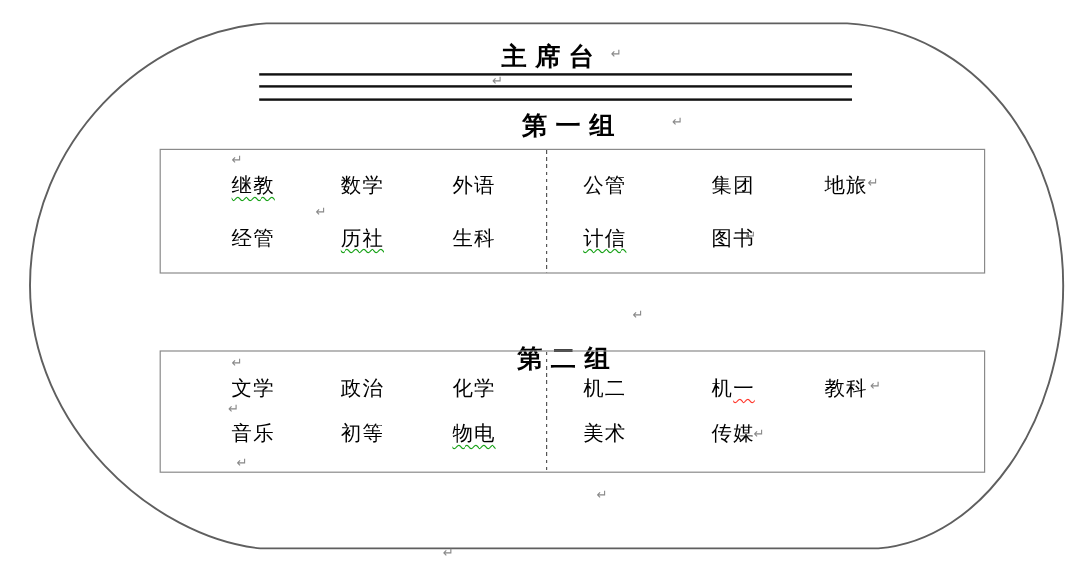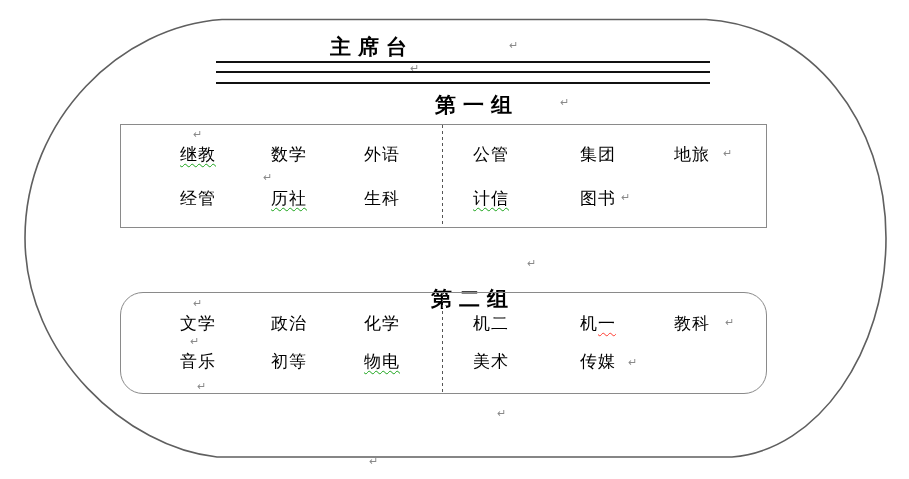--- a/index.html
+++ b/index.html
@@ -2,29 +2,29 @@
 <html><head>
 <meta charset="utf-8">
 <style>
   html,body{margin:0;padding:0;background:#fff;}
   .canvas{
     position:relative;width:909px;height:479px;background:#fff;overflow:hidden;
     font-family:"Liberation Sans",sans-serif;color:#000;
   }
   svg.track{position:absolute;left:0;top:0;}
   .title{position:absolute;font-weight:bold;font-size:21px;letter-spacing:7px;white-space:nowrap;}
-  .title.rostrum{left:330px;top:33px;width:260px;}
+  .title.rostrum{left:330px;top:33px;width:260px;text-align:center;}
   .title.g1{left:347px;top:91px;width:260px;text-align:center;}
   .title.g2{left:343px;top:251px;width:260px;text-align:center;margin-top:34px;}
   .waiting{position:absolute;left:325px;top:401px;width:260px;text-align:center;
     font-size:20px;letter-spacing:4px;color:#3d3d3d;white-space:nowrap;}
   .stage-line{position:absolute;left:216px;width:494px;height:2px;background:#111;}
-  .box{position:absolute;left:120px;width:645px;border:1px solid #8a8a8a;background:transparent;}
+  .box{position:absolute;left:133px;width:645px;border:1px solid #8a8a8a;background:transparent;padding-left:41px;}
   .box.b1{top:124px;height:102px;}
-  .box.b2{top:292px;height:100px;border-radius:23px;}
+  .box.b2{top:292px;height:100px;}
   .divider{position:absolute;left:321px;top:0;bottom:0;width:1px;
     background:repeating-linear-gradient(to bottom,#555 0 3px,transparent 3px 6px);}
   .cell{position:absolute;font-size:17px;line-height:19px;letter-spacing:1px;white-space:nowrap;}
   .sq{text-decoration:underline;text-decoration-style:wavy;text-decoration-thickness:1px;text-underline-offset:3px;}
   .sq-green{text-decoration-color:#1aa31a;}
   .sq-red{text-decoration-color:#ff3b30;}
   .pilcrow{position:absolute;font-size:11px;line-height:11px;color:#8a8a8a;}
 </style>
 </head>
 <body>

